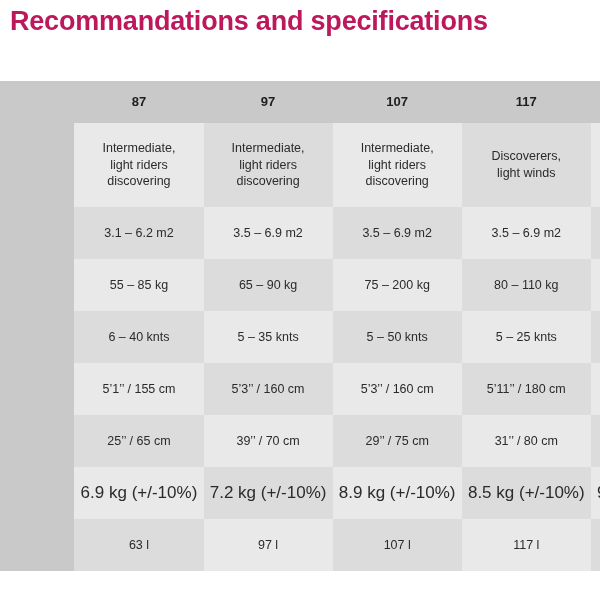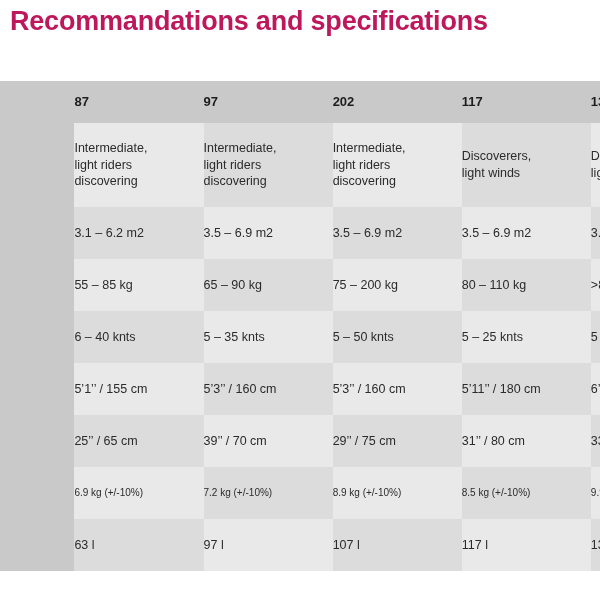--- a/index.html
+++ b/index.html
@@ -39,20 +39,21 @@
     border-collapse: collapse;
     table-layout: fixed;
     width: 720px; 
   }
   table.spec col.rowlabel { width: 68px; }
   table.spec col.datacol { width: 118px; }
 
   table.spec td, table.spec th {
     padding: 0;
     margin: 0;
+    text-align: center;
     vertical-align: middle;
     font-size: 12.5px;
     color: #2b2b2b;
     line-height: 1.35;
   }
   
   tr.header-row td {
     height: 42px;
     background: #c9c9c9;
     font-weight: bold;
@@ -72,21 +73,21 @@
 
   tr.r-desc td.data { height: 84px; }
   tr.r-size td.data,
   tr.r-weight td.data,
   tr.r-wind td.data,
   tr.r-height td.data,
   tr.r-inseam td.data,
   tr.r-mass td.data,
   tr.r-vol td.data { height: 52px; }
 
-  tr.r-mass td.data { font-size: 10px; }
+  tr.r-mass td.data { font-size: 17px; }
 
   .nowrap { white-space: nowrap; }
 </style>
 </head>
 <body>
 
 <div id="page">
 
   <div class="title">Recommandations and specifications</div>
 
@@ -98,21 +99,21 @@
         <col class="datacol">
         <col class="datacol">
         <col class="datacol">
         <col class="datacol">
       </colgroup>
       <tbody>
         <tr class="header-row">
           <td class="rowlabel-cell"></td>
           <td>87</td>
           <td>97</td>
-          <td>202</td>
+          <td>107</td>
           <td>117</td>
           <td>137</td>
         </tr>
 
         <tr class="r-desc">
           <td class="rowlabel-cell"></td>
           <td class="data shade-a">Intermediate,<br>light riders<br>discovering</td>
           <td class="data shade-b">Intermediate,<br>light riders<br>discovering</td>
           <td class="data shade-a">Intermediate,<br>light riders<br>discovering</td>
           <td class="data shade-b">Discoverers,<br>light winds</td>

